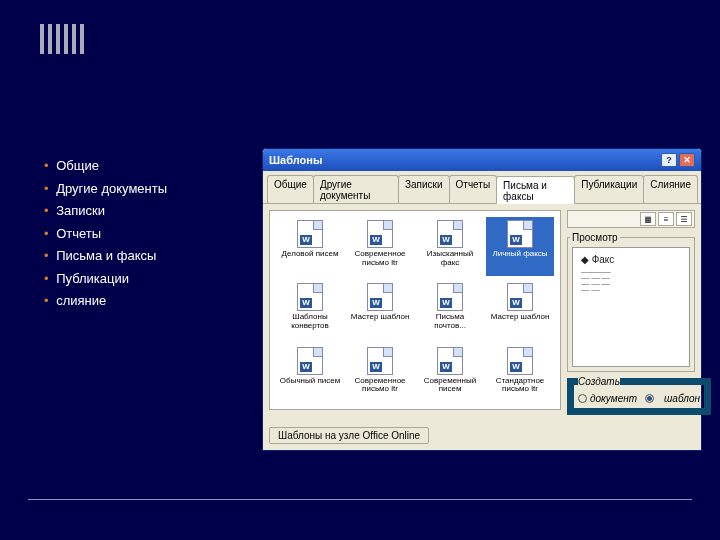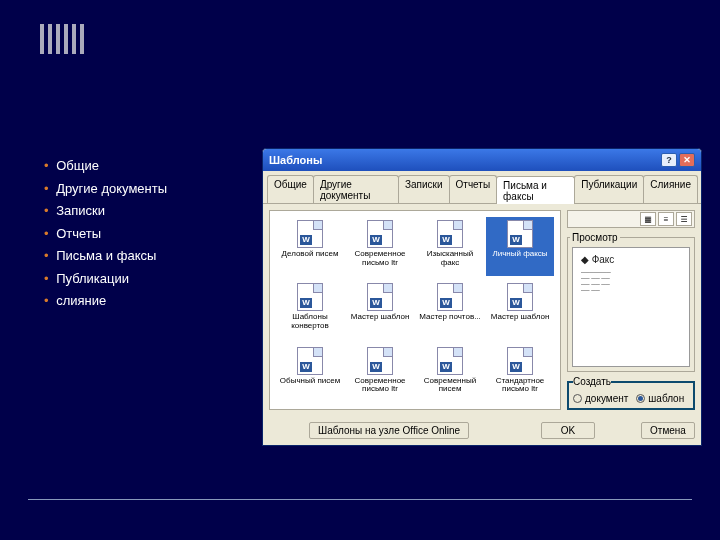--- a/index.html
+++ b/index.html
@@ -58,26 +58,26 @@
   .doc-ic { width:26px; height:28px; margin:0 auto 2px; background:#fff; border:1px solid #88a; position:relative; }
   .doc-ic::before { content:""; position:absolute; right:0; top:0; width:8px; height:8px; background:#d4e2f7; border-left:1px solid #88a; border-bottom:1px solid #88a; }
   .doc-ic .w { position:absolute; left:2px; bottom:2px; width:12px; height:10px; background:#2b579a; color:#fff; font-size:8px; text-align:center; line-height:10px; font-weight:bold; }
   .side { width:128px; display:flex; flex-direction:column; gap:4px; }
   .viewbar { height:18px; border:1px solid #aca899; background:#f5f3ea; display:flex; align-items:center; justify-content:flex-end; padding:0 2px; gap:2px; }
   .vbtn { width:16px; height:14px; border:1px solid #aca899; background:#fff; display:flex;align-items:center;justify-content:center;font-size:8px; }
   .preview { border:1px solid #aca899; background:#ece9d8; padding:2px; }
   .preview legend { font-size:10px; padding:0 2px; }
   .pv-page { background:#fff; border:1px solid #999; height:120px; margin:2px; padding:6px 8px; font-size:6px; color:#333; }
   .pv-page .fx { font-size:10px; color:#222; display:flex; align-items:center; gap:3px; }
-  .create { border:2px solid #0c4a6e; padding:4px; }
+  .create { border:7px solid #0c4a6e; padding:4px;font-style:italic; }
   .create .row { display:flex; gap:8px; align-items:flex-end; margin-top:2px; }
   .radio { width:9px; height:9px; border:1px solid #555; border-radius:50%; display:inline-flex; align-items:center; justify-content:center; }
   .radio.sel::after { content:""; width:5px; height:5px; background:#2b579a; border-radius:50%; }
   .footer { display:flex; justify-content:space-between; align-items:center; padding:6px; gap:6px; }
-  .btn { min-width:54px; padding:2px 8px; border:1px solid #aca899; background:#ece9d8; font-size:10px; text-align:center; border-radius:2px;margin-left:40px; }
+  .btn { min-width:54px; padding:2px 8px; border:1px solid #aca899; background:#ece9d8; font-size:10px; text-align:center; border-radius:2px; }
   .btn.long { min-width:150px; text-align:center; }
 </style>
 </head>
 <body>
 
 <div class="bars">
   <span></span>
     <span></span>
     <span></span>
     <span></span>
@@ -133,21 +133,21 @@
             <span class="w">W</span>
           </div><span>Личный факсы</span></div>
       <div class="item"><div class="doc-ic">
             <span class="w">W</span>
           </div><span>Шаблоны конвертов</span></div>
       <div class="item"><div class="doc-ic">
             <span class="w">W</span>
           </div><span>Мастер шаблон</span></div>
       <div class="item"><div class="doc-ic">
             <span class="w">W</span>
-          </div><span>Мастер почтов...</span></div>
+          </div><span>Письма почтов...</span></div>
       <div class="item"><div class="doc-ic">
             <span class="w">W</span>
           </div><span>Мастер шаблон</span></div>
       <div class="item"><div class="doc-ic">
             <span class="w">W</span>
           </div><span>Обычный писем</span></div>
       <div class="item"><div class="doc-ic">
             <span class="w">W</span>
           </div><span>Современное письмо ltr</span></div>
       <div class="item"><div class="doc-ic">
@@ -177,29 +177,25 @@
           <div>── ──</div>
         </div>
       </fieldset>
       <fieldset class="create">
         <legend>Создать</legend>
         <div class="row">
           <label style="display:flex;align-items:center;gap:3px">
               <span class="radio"></span>
               <span>документ</span>
             </label>
-          <label style="display:flex;align-items:center;gap:3px">
+          <label style="display:flex;align-items:center;gap:10px">
               <span class="radio sel"></span>
               <span>шаблон</span>
             </label>
         </div>
       </fieldset>
     </div>
   </div>
 
   <div class="footer">
     <div class="btn long">Шаблоны на узле Office Online</div>
-    <div style="display:flex;gap:6px">
-      <div class="btn">OK</div>
-      <div class="btn">Отмена</div>
-    </div>
   </div>
 </div>
 
 </body></html>

